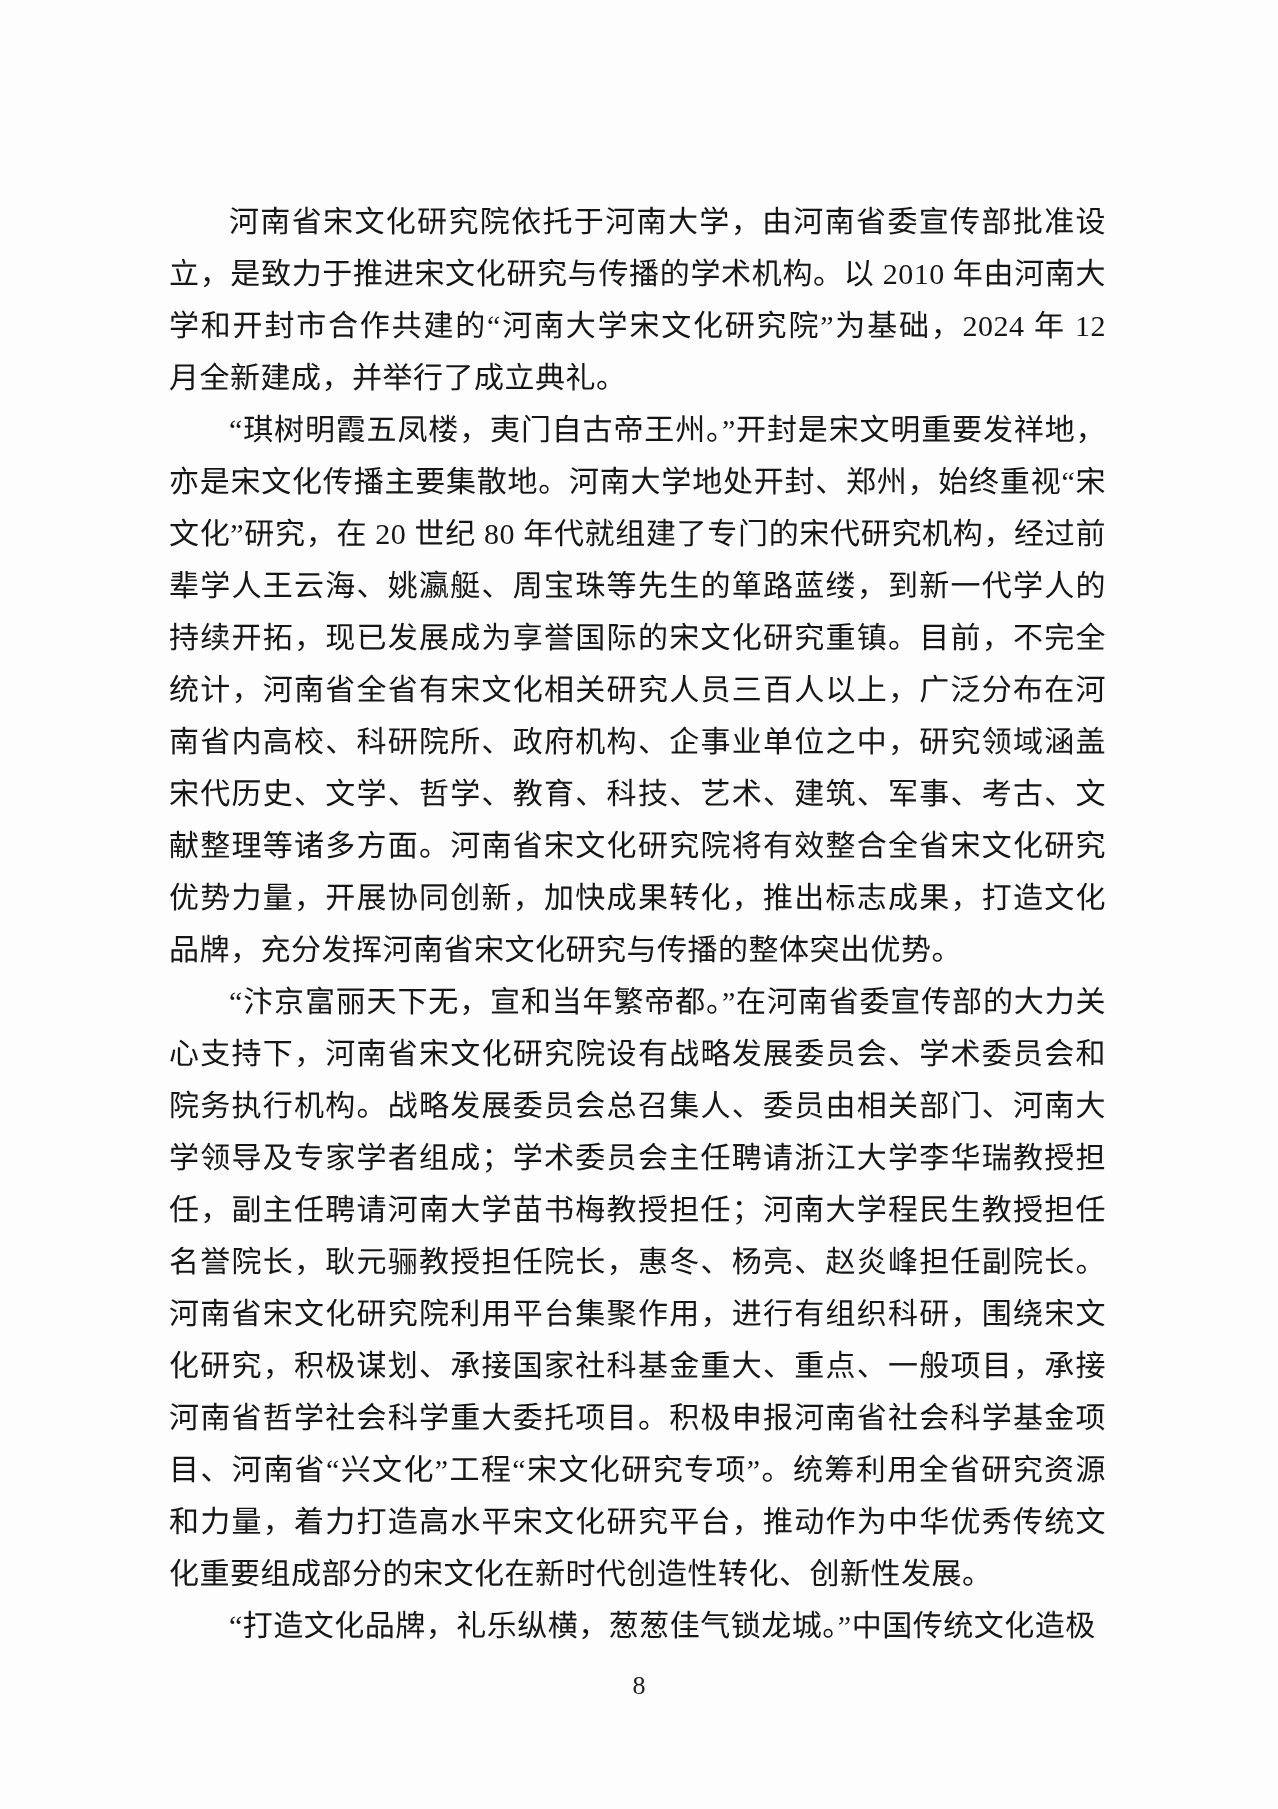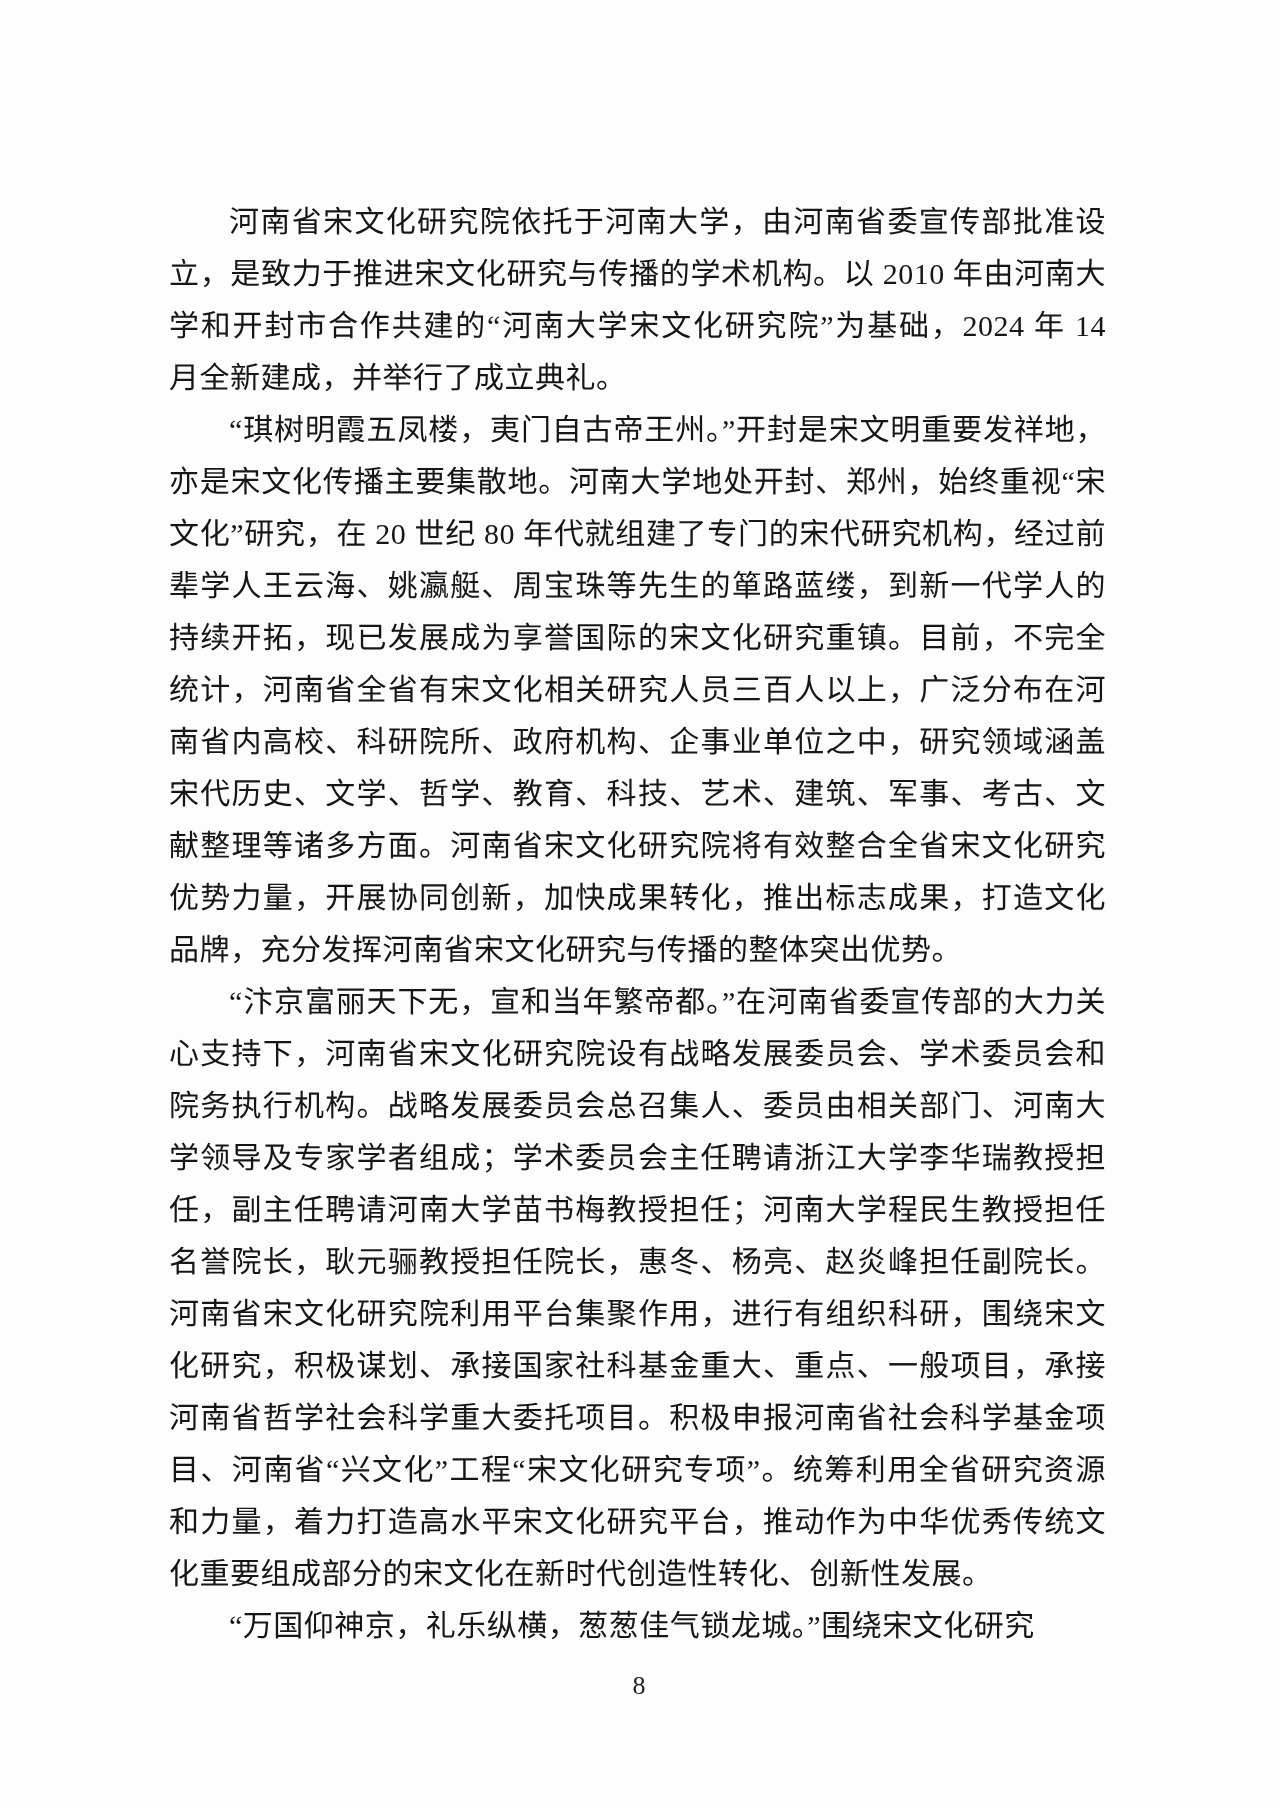--- a/index.html
+++ b/index.html
@@ -45,19 +45,19 @@
     font-size: 26px;
     line-height: 36px;
     color: #222;
   }
 </style>
 </head>
 <body>
 
 <div class="page">
   <div class="content">
-    <p>河南省宋文化研究院依托于河南大学，由河南省委宣传部批准设立，是致力于推进宋文化研究与传播的学术机构。以 2010 年由河南大学和开封市合作共建的“河南大学宋文化研究院”为基础，2024 年 14 月全新建成，并举行了成立典礼。</p>
+    <p>河南省宋文化研究院依托于河南大学，由河南省委宣传部批准设立，是致力于推进宋文化研究与传播的学术机构。以 2010 年由河南大学和开封市合作共建的“河南大学宋文化研究院”为基础，2024 年 12 月全新建成，并举行了成立典礼。</p>
     <p>“琪树明霞五凤楼，夷门自古帝王州。”开封是宋文明重要发祥地，亦是宋文化传播主要集散地。河南大学地处开封、郑州，始终重视“宋文化”研究，在 20 世纪 80 年代就组建了专门的宋代研究机构，经过前辈学人王云海、姚瀛艇、周宝珠等先生的箪路蓝缕，到新一代学人的持续开拓，现已发展成为享誉国际的宋文化研究重镇。目前，不完全统计，河南省全省有宋文化相关研究人员三百人以上，广泛分布在河南省内高校、科研院所、政府机构、企事业单位之中，研究领域涵盖宋代历史、文学、哲学、教育、科技、艺术、建筑、军事、考古、文献整理等诸多方面。河南省宋文化研究院将有效整合全省宋文化研究优势力量，开展协同创新，加快成果转化，推出标志成果，打造文化品牌，充分发挥河南省宋文化研究与传播的整体突出优势。</p>
     <p>“汴京富丽天下无，宣和当年繁帝都。”在河南省委宣传部的大力关心支持下，河南省宋文化研究院设有战略发展委员会、学术委员会和院务执行机构。战略发展委员会总召集人、委员由相关部门、河南大学领导及专家学者组成；学术委员会主任聘请浙江大学李华瑞教授担任，副主任聘请河南大学苗书梅教授担任；河南大学程民生教授担任名誉院长，耿元骊教授担任院长，惠冬、杨亮、赵炎峰担任副院长。河南省宋文化研究院利用平台集聚作用，进行有组织科研，围绕宋文化研究，积极谋划、承接国家社科基金重大、重点、一般项目，承接河南省哲学社会科学重大委托项目。积极申报河南省社会科学基金项目、河南省“兴文化”工程“宋文化研究专项”。统筹利用全省研究资源和力量，着力打造高水平宋文化研究平台，推动作为中华优秀传统文化重要组成部分的宋文化在新时代创造性转化、创新性发展。</p>
-    <p>“万国仰神京，礼乐纵横，葱葱佳气锁龙城。”围绕宋文化研究</p>
+    <p>“打造文化品牌，礼乐纵横，葱葱佳气锁龙城。”中国传统文化造极</p>
   </div>
   <div class="page-number">8</div>
 </div>
 
 </body></html>

